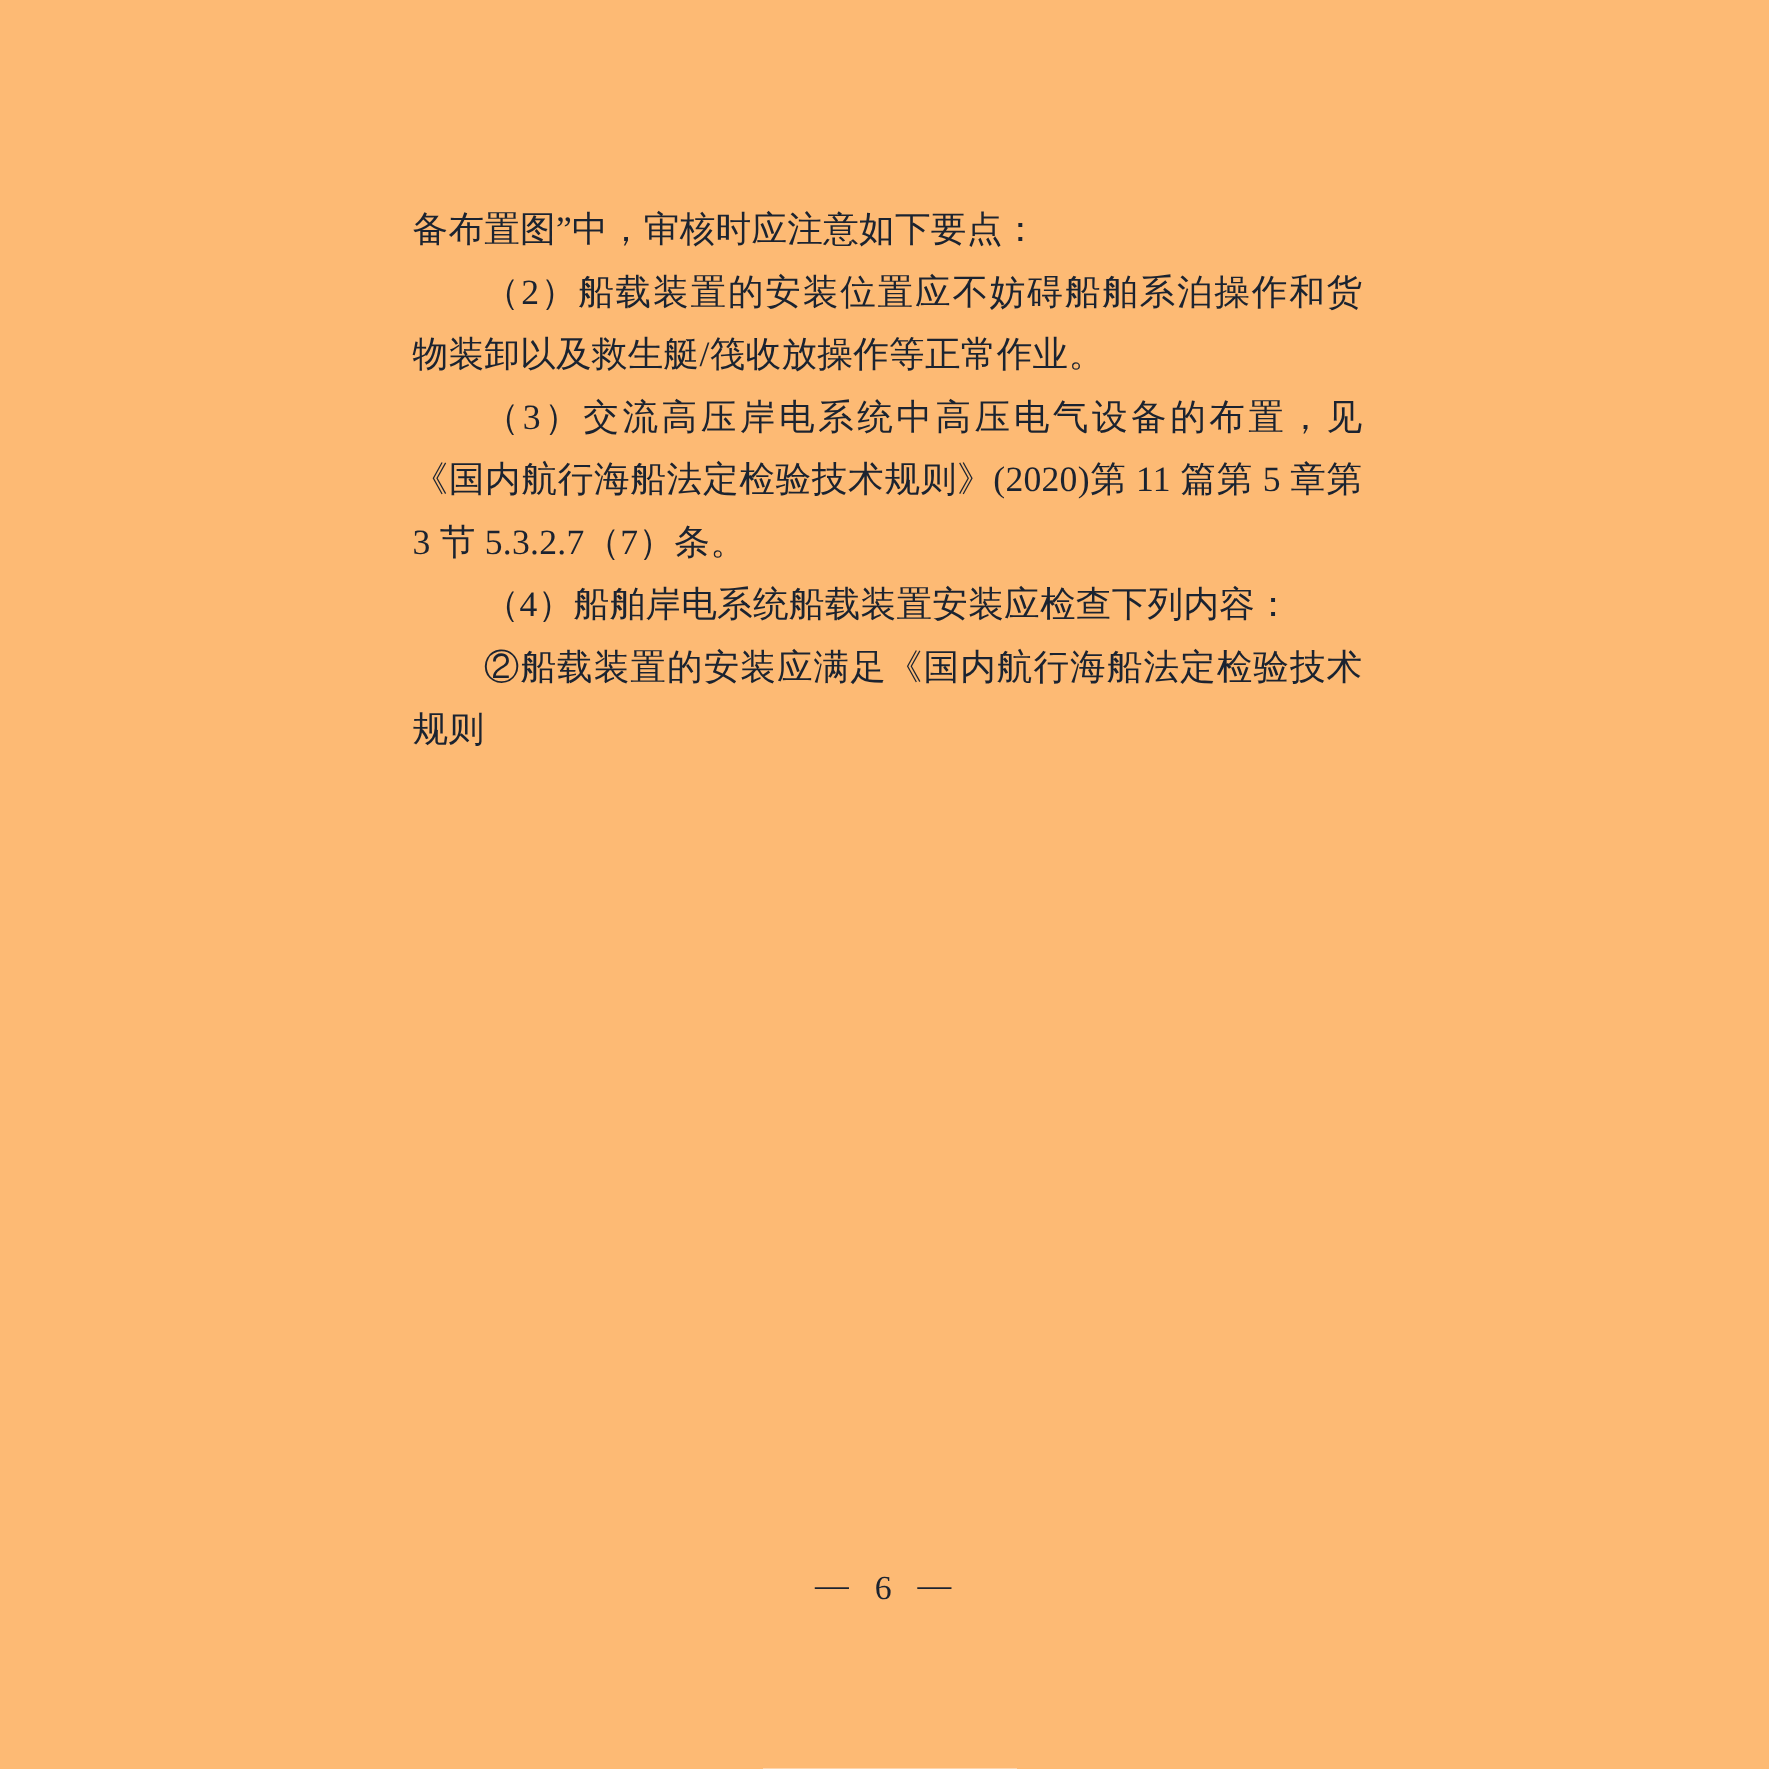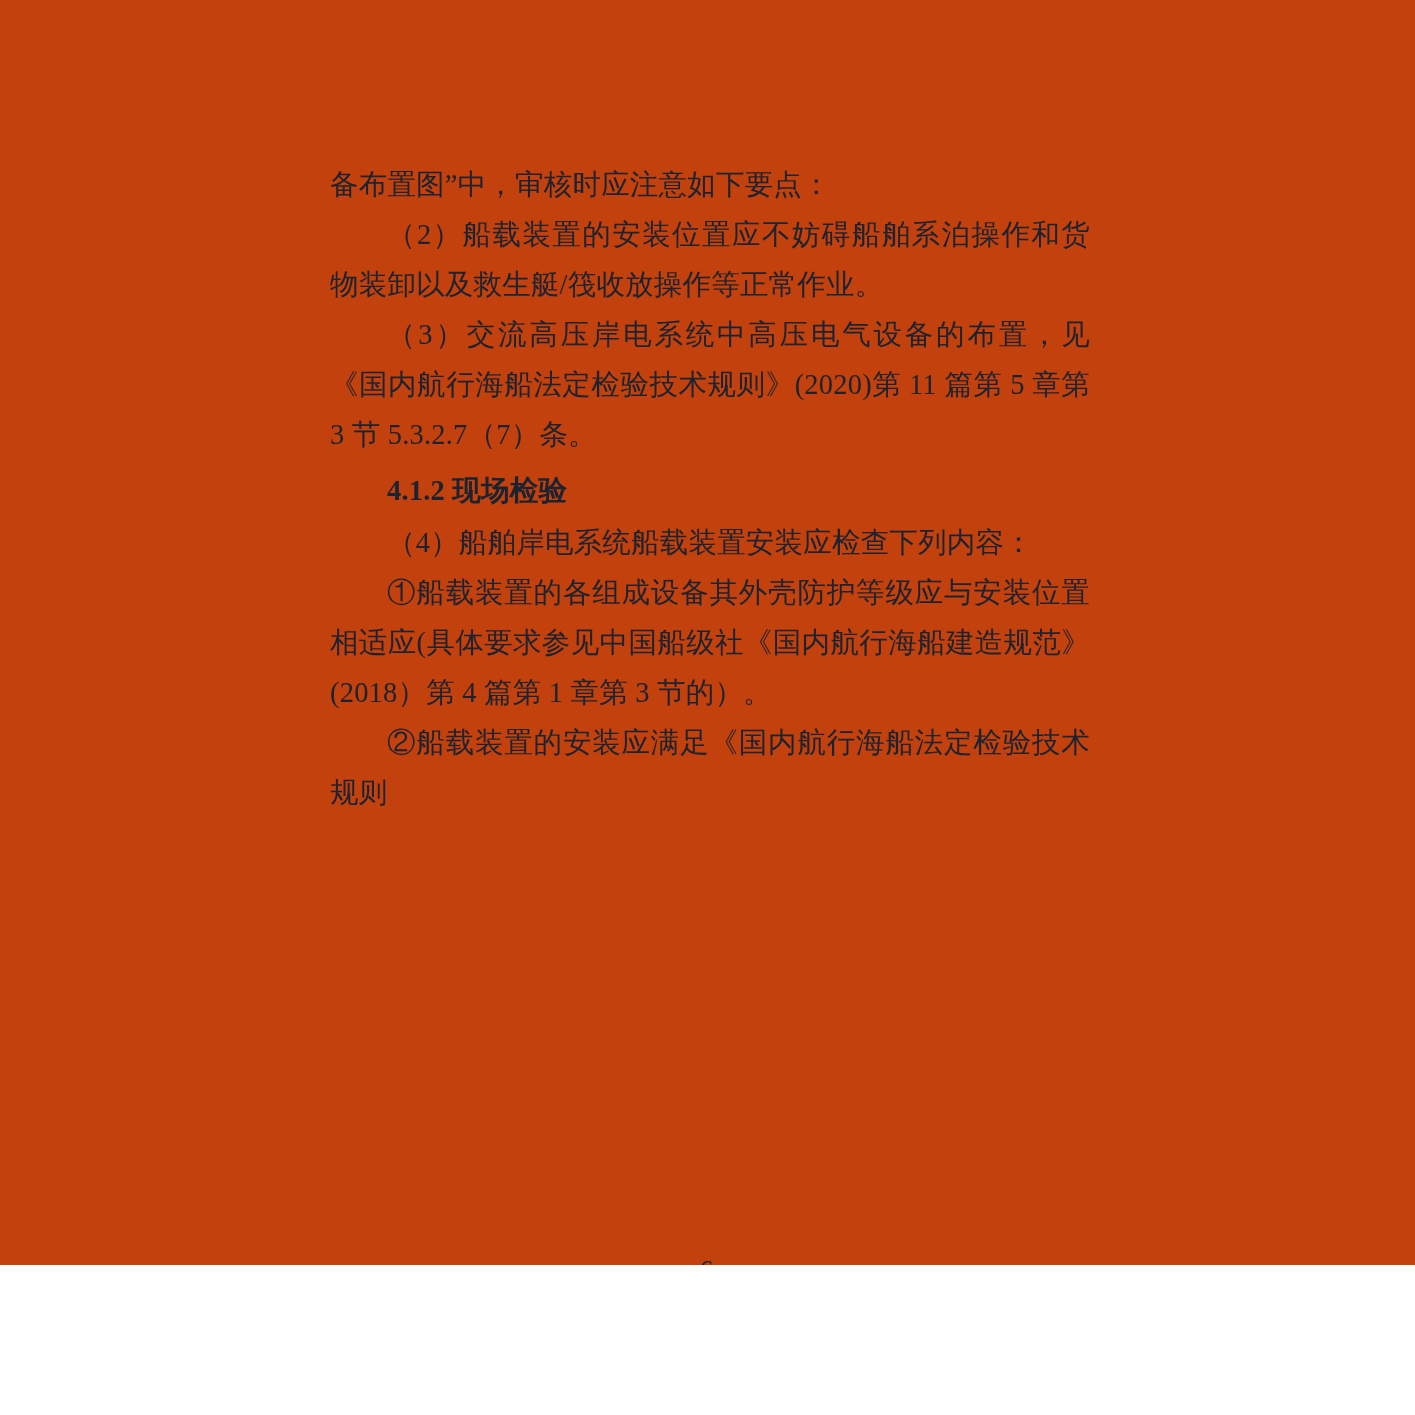--- a/index.html
+++ b/index.html
@@ -3,22 +3,22 @@
 <meta charset="utf-8">
 <style>
   html, body {
     margin: 0;
     padding: 0;
     background: #ffffff;
   }
   .page {
     position: relative;
     width: 1415px;
-    height: 1265px;
-    background: #c2410c;
+    height: 1415px;
+    background: #fdba74;
     overflow: hidden;
     font-family: "Liberation Serif", "DejaVu Serif", serif;
     color: #111827;
   }
   .body-col {
     position: absolute;
     left: 330px;
     top: 160px;
     width: 760px;
   }
@@ -68,28 +68,26 @@
 
   <div class="body-col">
 
     <p class="noindent">备布置图”中，审核时应注意如下要点：</p>
 
 
     <p class="indent">（2）船载装置的安装位置应不妨碍船舶系泊操作和货物装卸以及救生艇/筏收放操作等正常作业。</p>
 
     <p class="indent">（3）交流高压岸电系统中高压电气设备的布置，见《国内航行海船法定检验技术规则》(2020)第 11 篇第 5 章第 3 节 5.3.2.7（7）条。</p>
 
-    <p class="heading">4.1.2 现场检验</p>
 
 
 
 
     <p class="indent">（4）船舶岸电系统船载装置安装应检查下列内容：</p>
 
-    <p class="indent">①船载装置的各组成设备其外壳防护等级应与安装位置相适应(具体要求参见中国船级社《国内航行海船建造规范》(2018）第 4 篇第 1 章第 3 节的）。</p>
 
     <p class="indent">②船载装置的安装应满足《国内航行海船法定检验技术规则</p>
 
   </div>
 
   <div class="footer">
     <span class="dash">—</span>
     <span>6</span>
     <span class="dash">—</span>
   </div>

